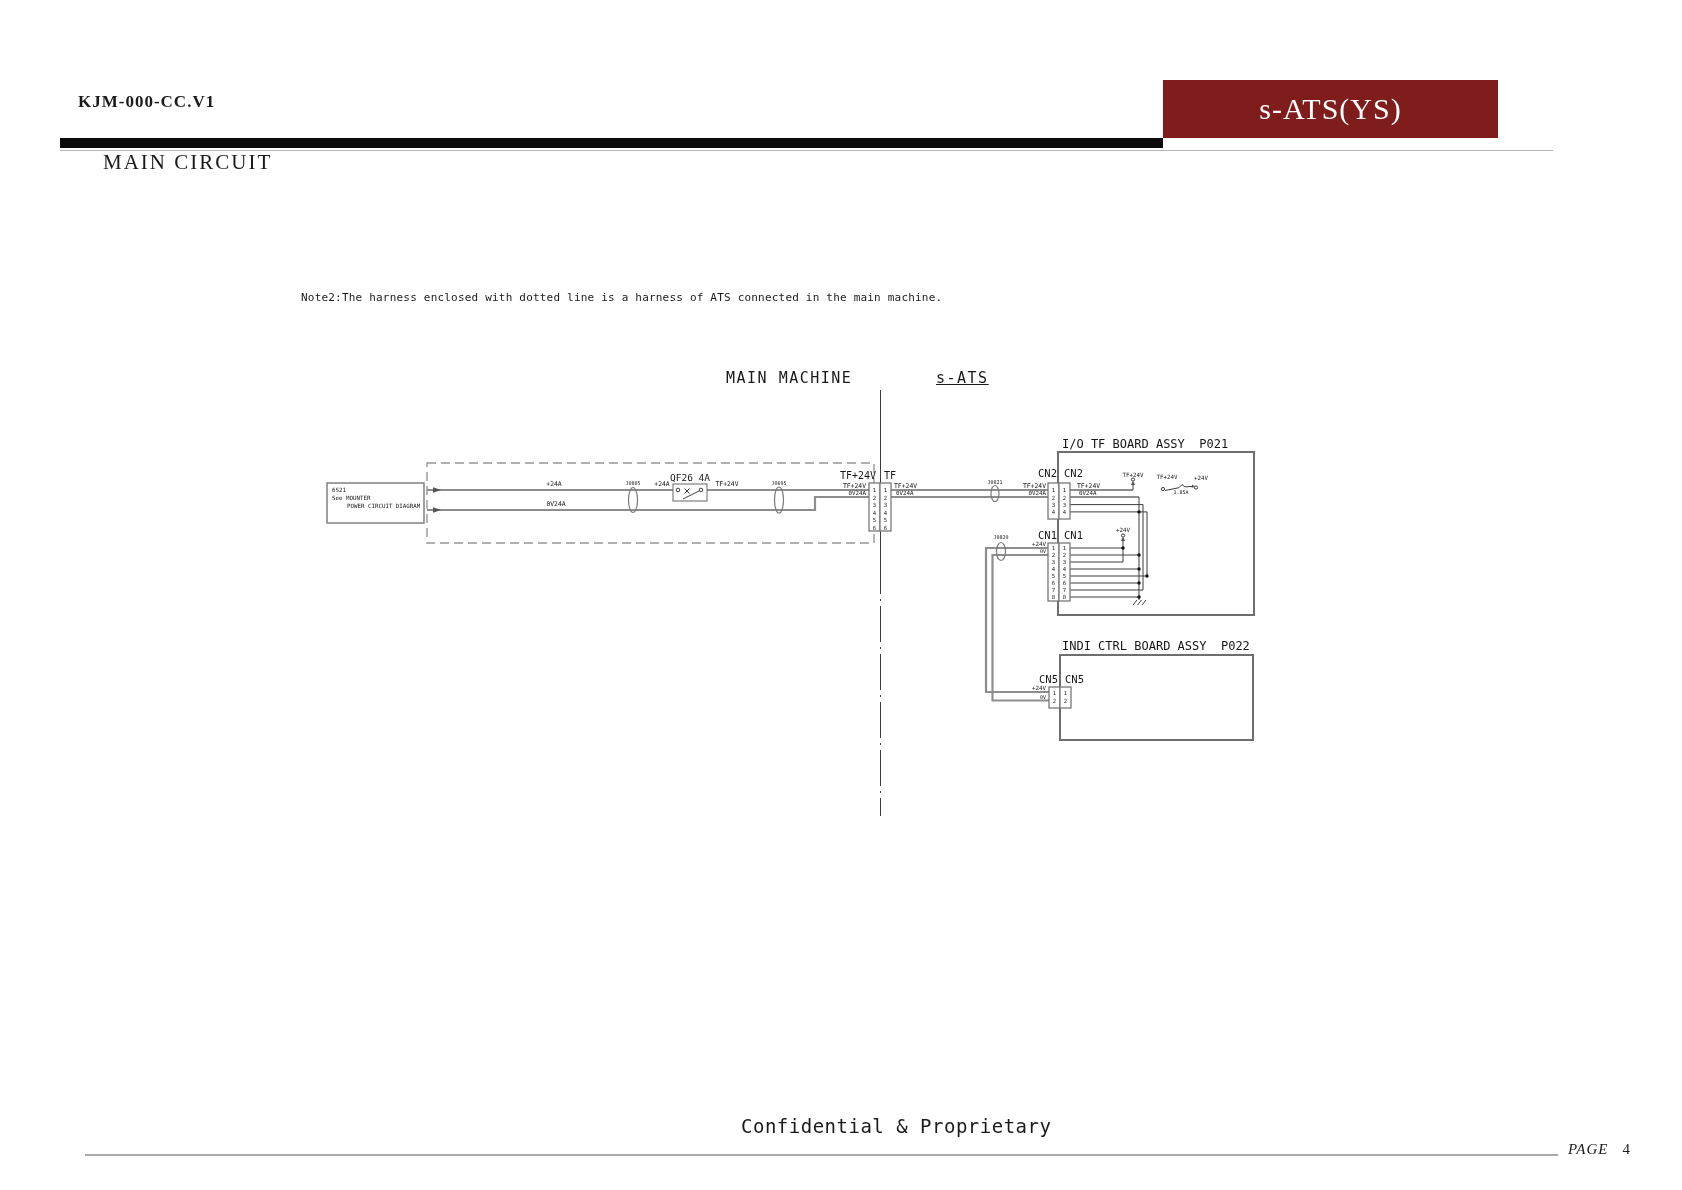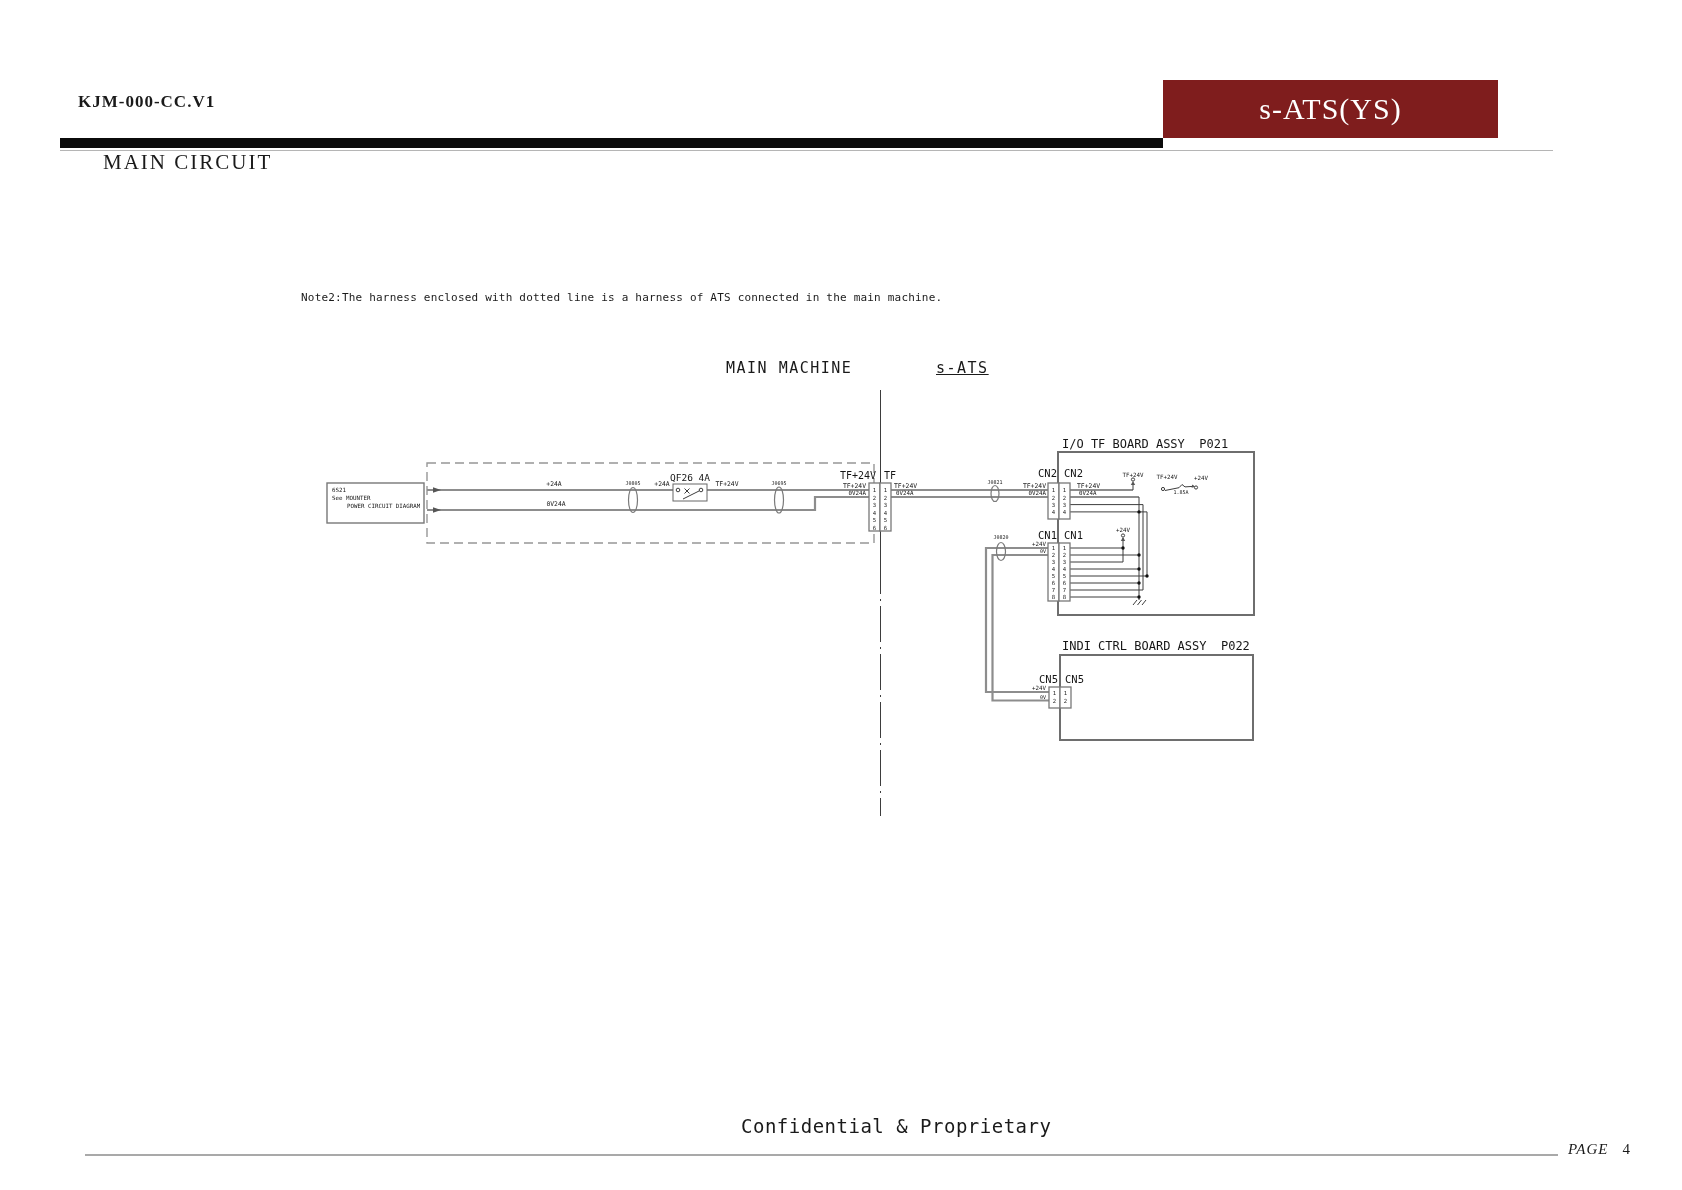--- a/index.html
+++ b/index.html
@@ -8,21 +8,21 @@
   .abs{position:absolute;}
   
   .doc-id{left:78px;top:92px;font-family:"Liberation Serif",serif;font-size:17px;letter-spacing:1px;font-weight:bold;}
   .hbar{left:60px;top:138px;width:1103px;height:10px;background:#0b0b0b;}
   .hline{left:60px;top:150px;width:1493px;height:1px;background:#b5b5b5;}
   .hbox{left:1163px;top:80px;width:335px;height:58px;background:#7f1d1d;color:#ffffff;
         display:flex;align-items:center;justify-content:center;
         font-family:"Liberation Serif",serif;font-size:30px;letter-spacing:1px;}
   .ptitle{left:103px;top:150px;font-family:"Liberation Serif",serif;font-size:21px;letter-spacing:2px;}
   .note{left:259px;top:291px;font-size:11px;letter-spacing:0.2px;margin-left:42px;}
-  .zone{top:359px;font-size:15px;letter-spacing:1.5px;}
+  .zone{top:369px;font-size:15px;letter-spacing:1.5px;}
   .zone.mm{left:726px;}
   .zone.sa{left:936px;text-decoration:underline;}
   
   .conf{left:741px;top:1115px;font-size:19px;letter-spacing:0.5px;}
   .frule{left:85px;top:1154px;width:1473px;border-top:2px solid #a9a9a9;height:0;}
   .pageno{left:1568px;top:1141px;font-family:"Liberation Serif",serif;font-size:15px;}
   .pageno .pl{font-style:italic;font-weight:normal;letter-spacing:1px;}
   .pageno .pn{margin-left:14px;font-weight:normal;}
   
   svg{position:absolute;left:0;top:0;}

